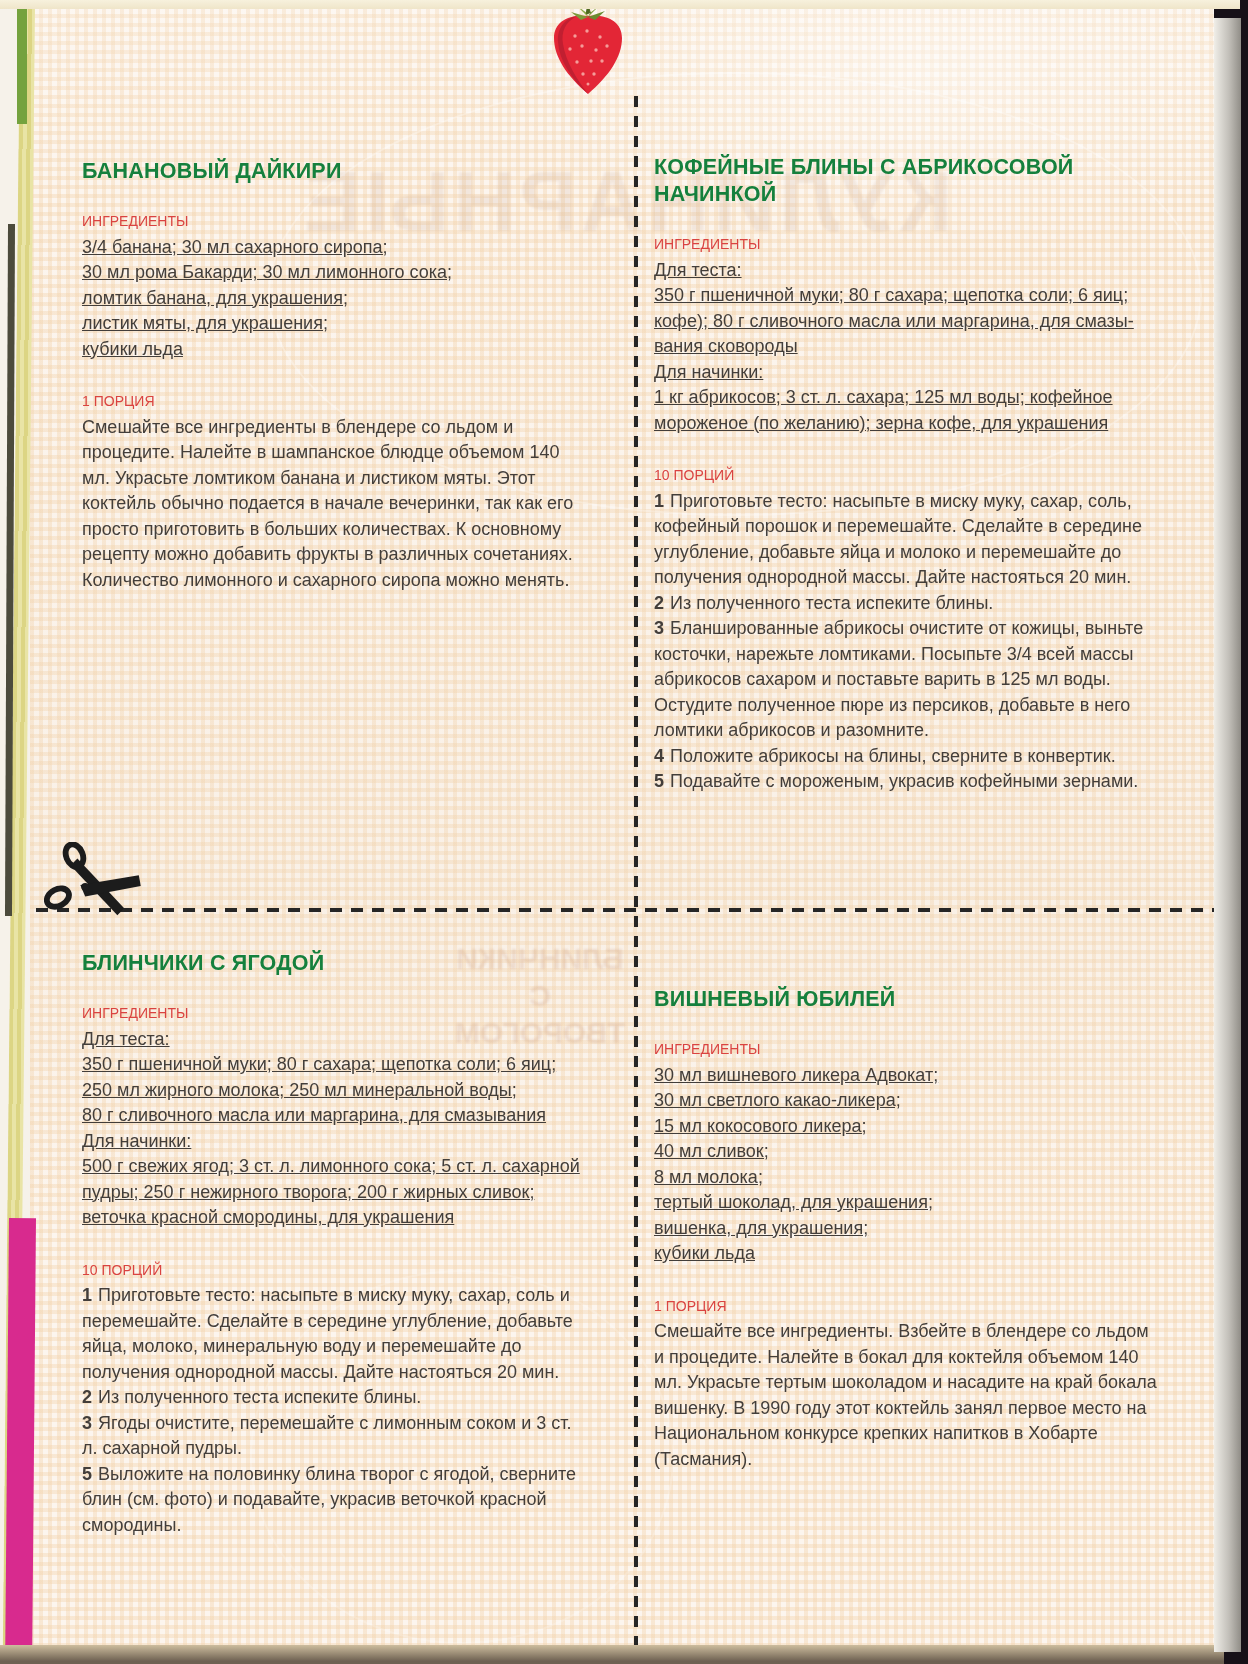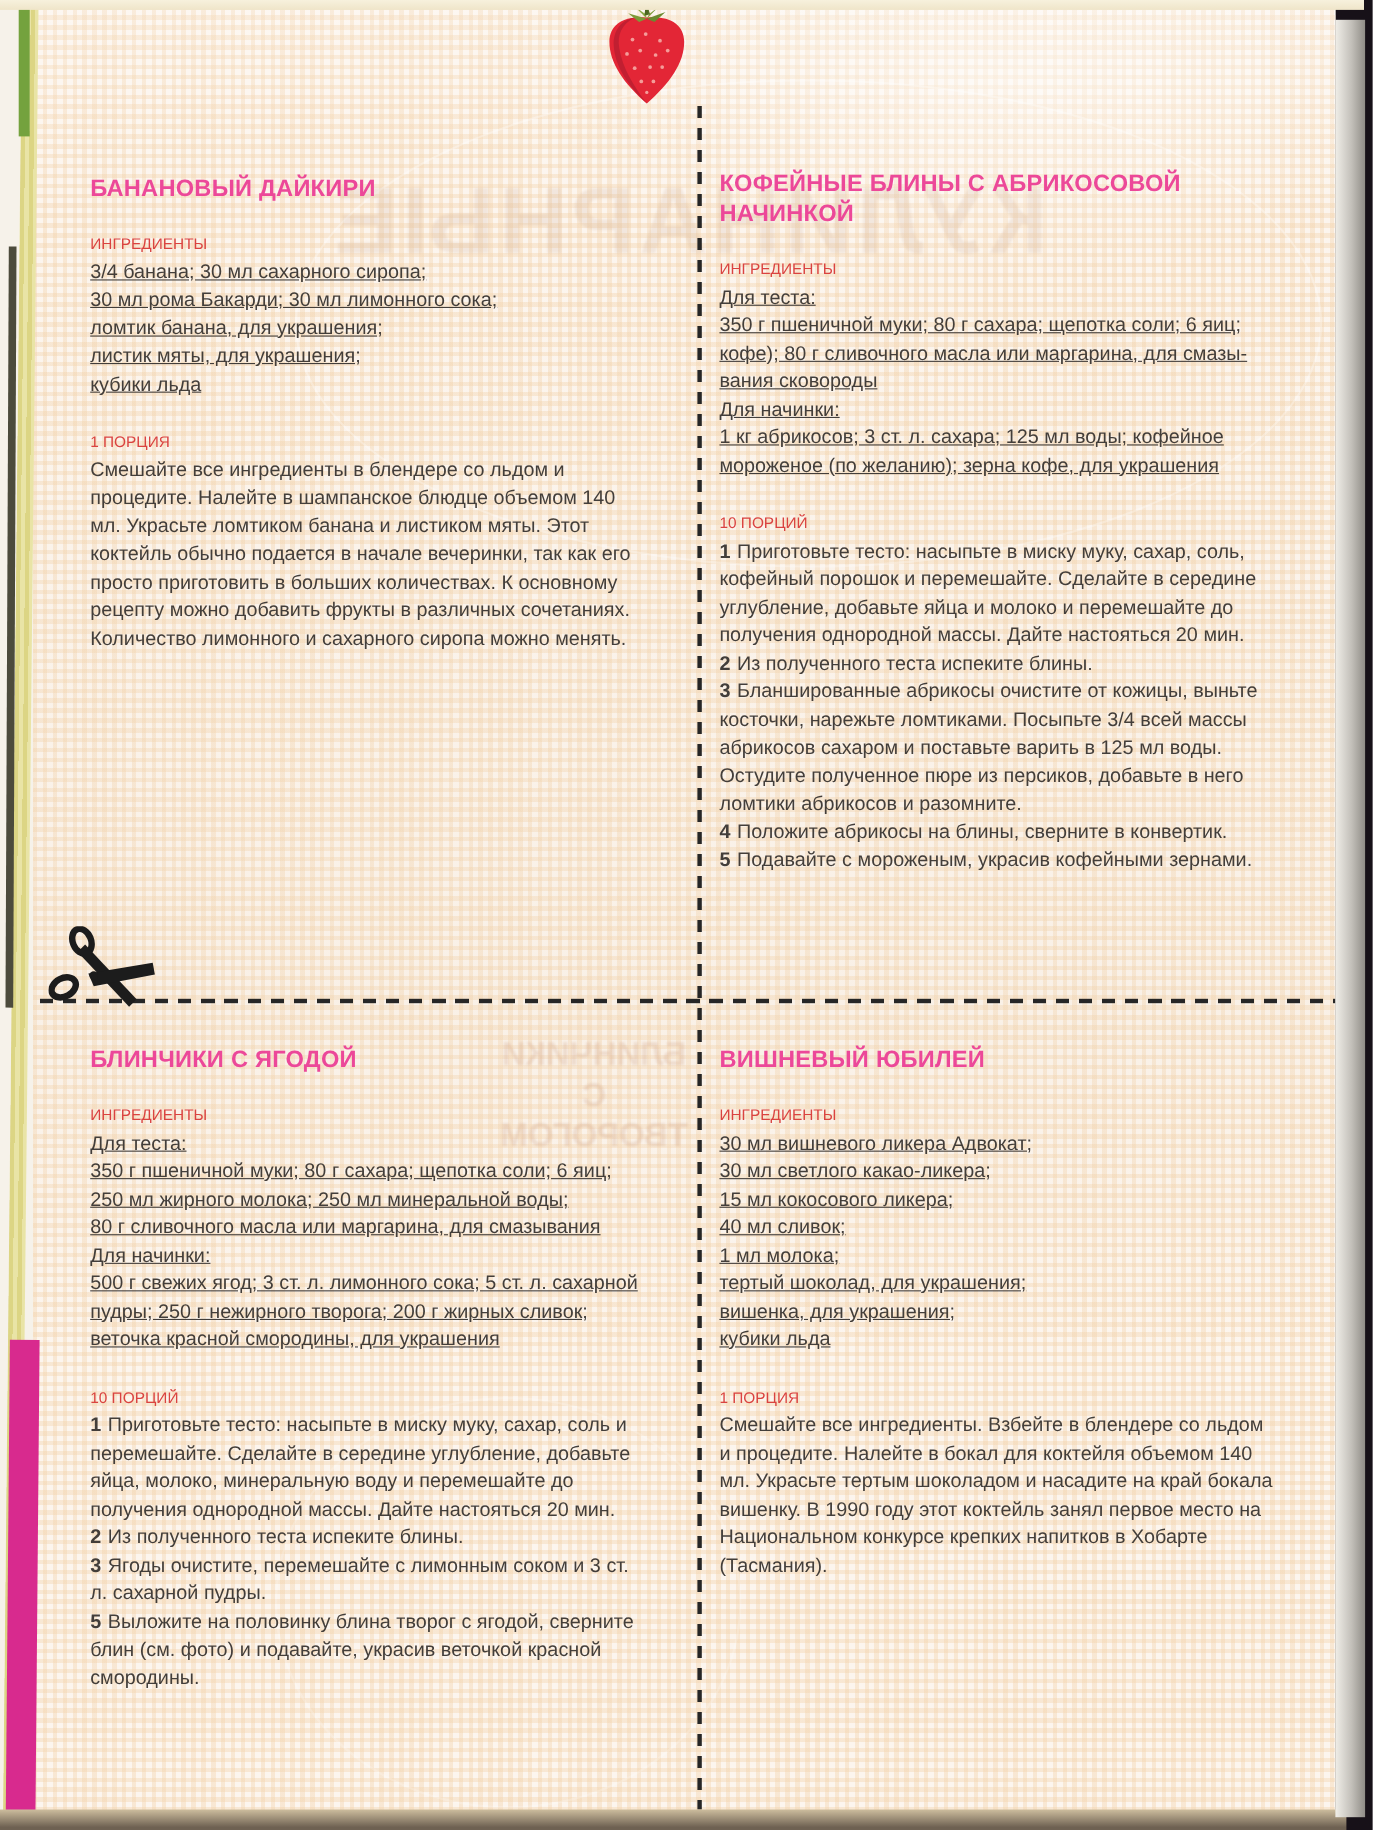--- a/index.html
+++ b/index.html
@@ -57,24 +57,24 @@
   
   .strawberry{position:absolute;left:547px;top:4px;width:82px;height:92px;}
   
   .recipe{
     position:absolute;width:505px;
     font-size:18px;line-height:25.5px;color:#433e3a;
   }
   .q1{left:82px;top:158px;}
   .q2{left:654px;top:154px;}
   .q3{left:82px;top:950px;}
-  .q4{left:654px;top:950px;}
+  .q4{left:654px;top:986px;}
   .title{
     margin:0 0 24px 0;font-size:21.5px;line-height:27px;font-weight:bold;
-    color:#ec4899;letter-spacing:0.2px;
+    color:#15803d;letter-spacing:0.2px;
   }
   .sec-label{color:#da4340;font-size:14px;margin:0;}
   .servings{margin-top:27px;}
   .ing-line{margin:0;text-decoration:underline;}
   .para{margin:0;}
   .step .n{font-weight:bold;margin-right:6px;}
   
   .edge-left-white{position:absolute;left:0;top:0;width:30px;height:1655px;background:#f6f2ea;}
   .edge-yellow{
     position:absolute;left:20px;top:6px;width:15px;height:1645px;
@@ -208,21 +208,21 @@
   </section>
 
   <section class="recipe q4">
     <h2 class="title">ВИШНЕВЫЙ ЮБИЛЕЙ</h2>
     <div class="sec-label">ИНГРЕДИЕНТЫ</div>
     <div>
       <div class="ing-line">30 мл вишневого ликера Адвокат;</div>
       <div class="ing-line">30 мл светлого какао-ликера;</div>
       <div class="ing-line">15 мл кокосового ликера;</div>
       <div class="ing-line">40 мл сливок;</div>
-      <div class="ing-line">1 мл молока;</div>
+      <div class="ing-line">8 мл молока;</div>
       <div class="ing-line">тертый шоколад, для украшения;</div>
       <div class="ing-line">вишенка, для украшения;</div>
       <div class="ing-line">кубики льда</div>
     </div>
     <div class="sec-label servings">1 ПОРЦИЯ</div>
     <p class="para">Смешайте все ингредиенты. Взбейте в блендере со льдом и процедите. Налейте в бокал для коктейля объемом 140 мл. Украсьте тертым шоколадом и насадите на край бокала вишенку. В 1990 году этот коктейль занял первое место на Национальном конкурсе крепких напитков в Хобарте (Тасмания).</p>
   </section>
 
   <div class="edge-left-white"></div>
   <div class="edge-yellow"></div>

